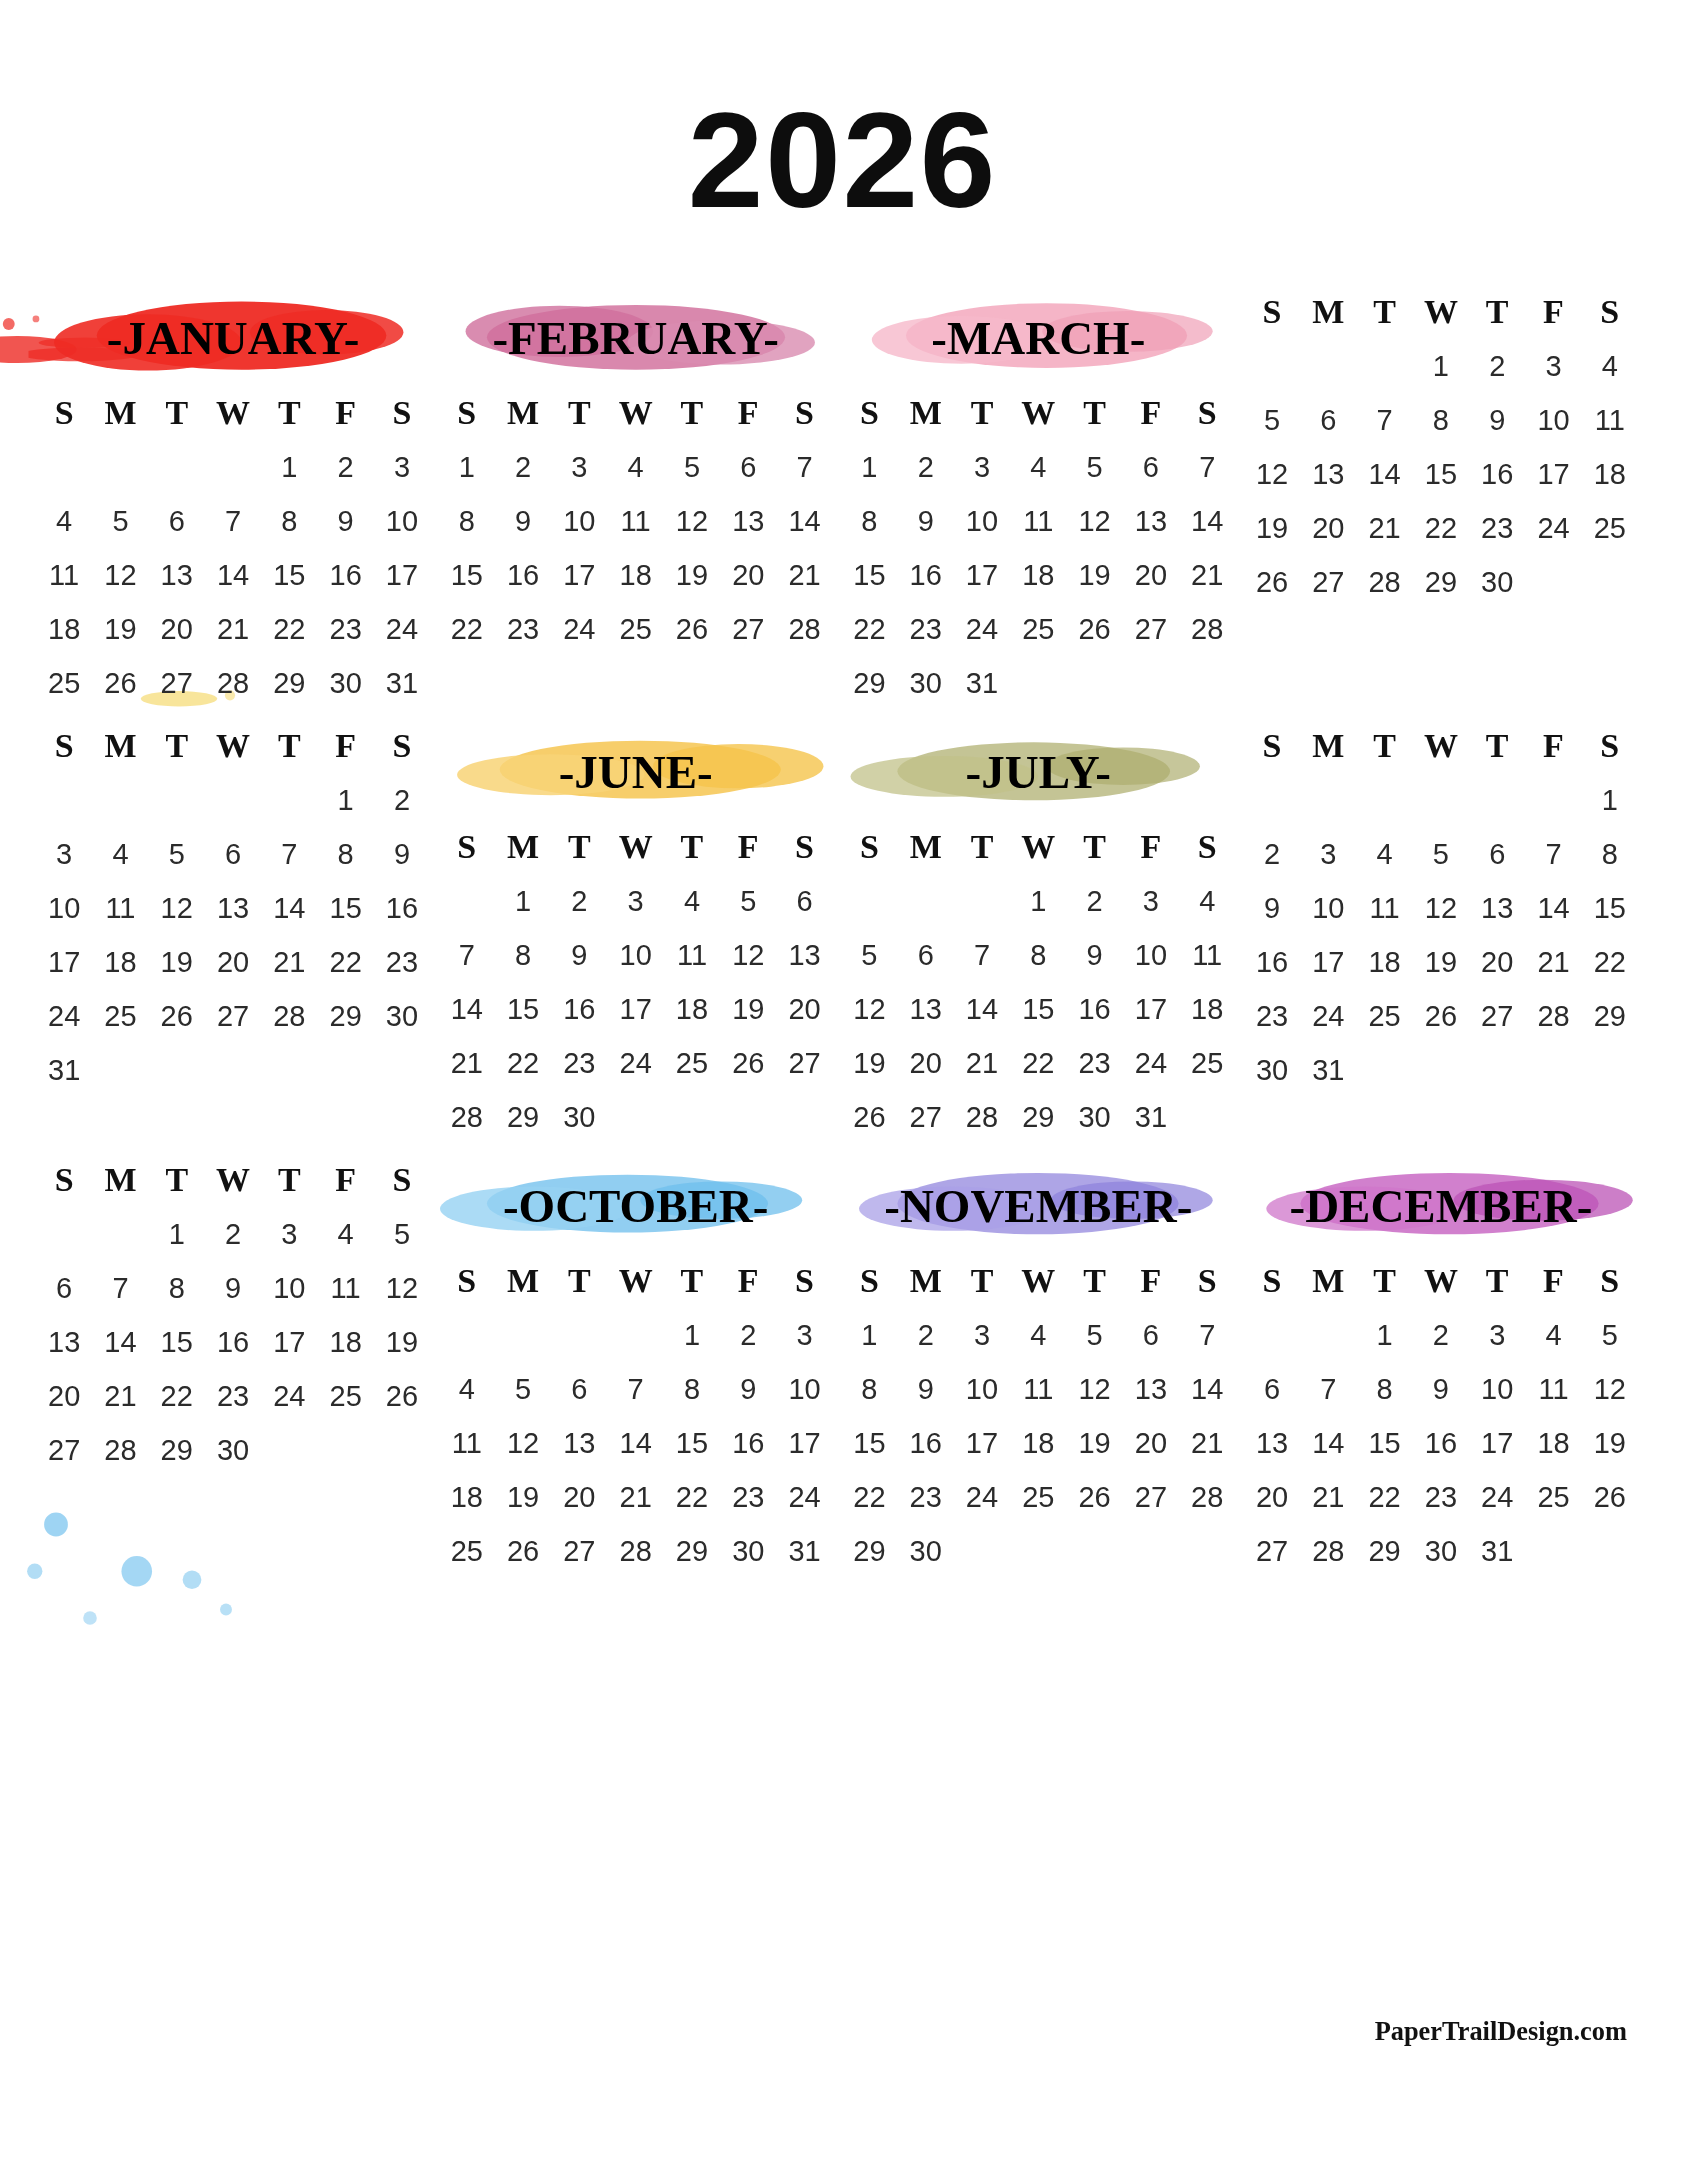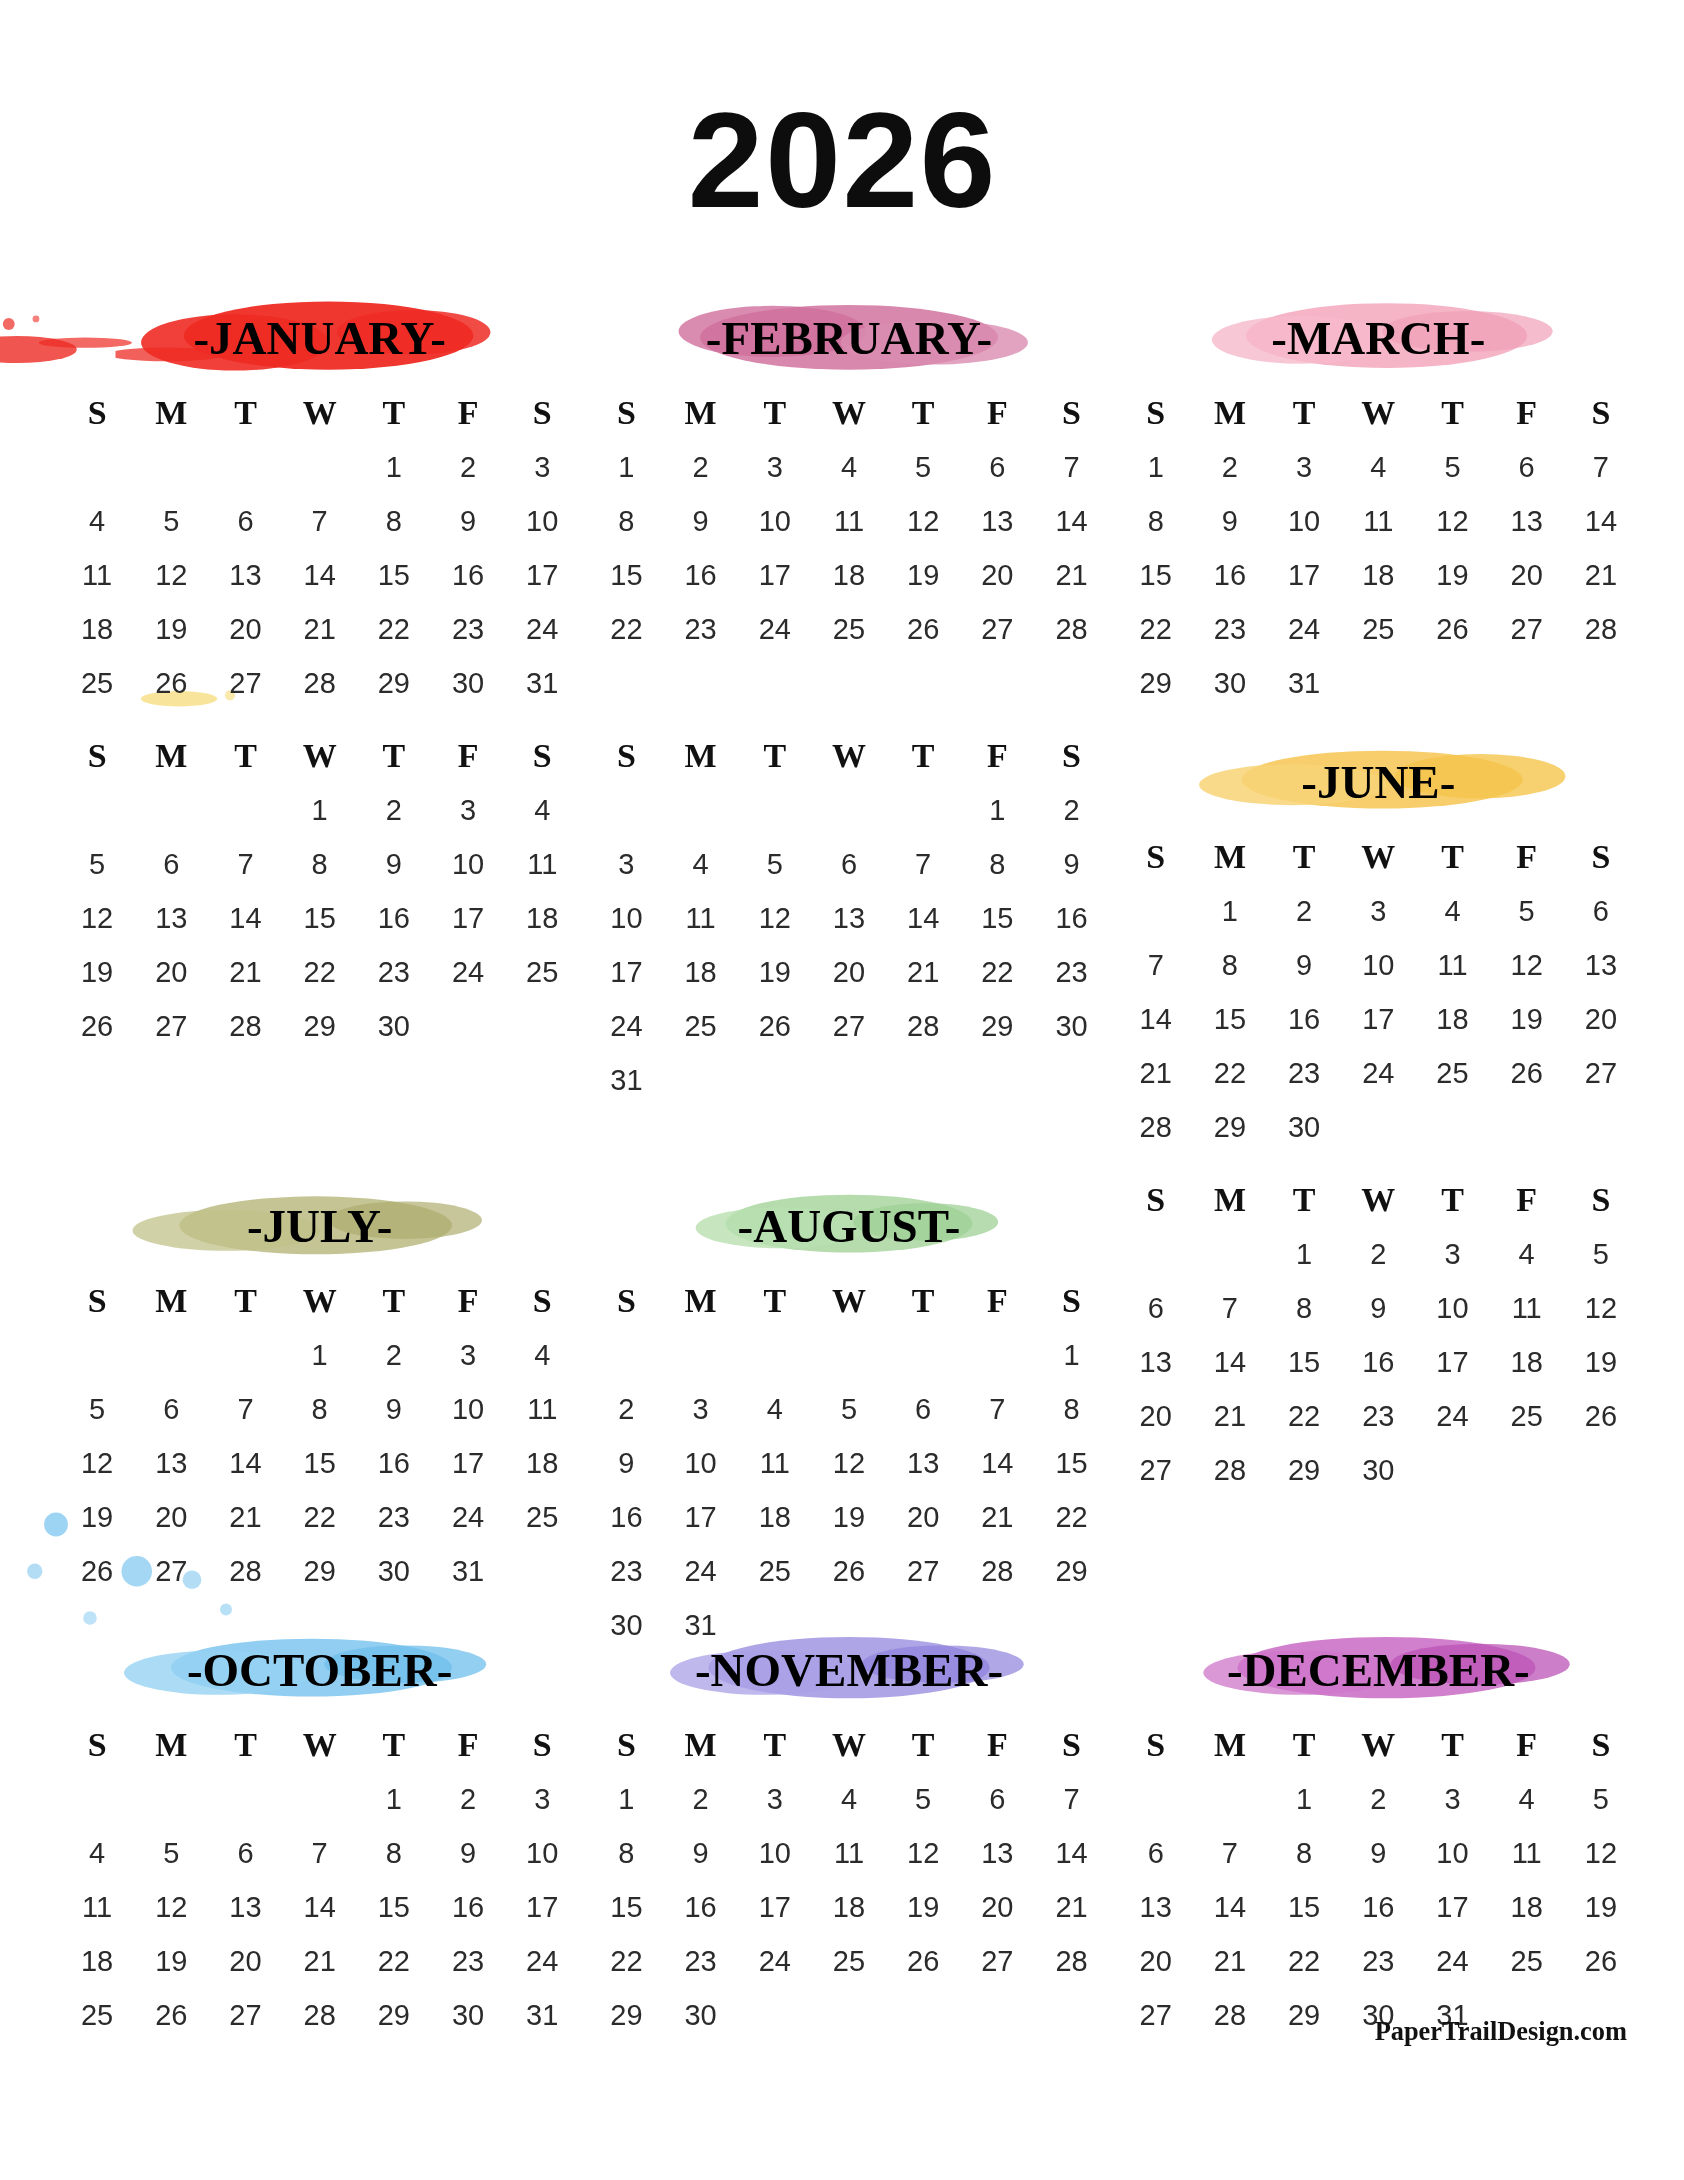--- a/index.html
+++ b/index.html
@@ -28,27 +28,26 @@
     font-size: 136px;
     letter-spacing: 1.7px;
     color: #0d0d0d;
     margin: 0;
     padding-top: 92px;
     line-height: 1.0;
   }
   .grid {
     margin-top: 60px;
     display: grid;
-    grid-template-columns: repeat(3, 1fr);
+    grid-template-columns: repeat(4, 1fr);
     grid-template-rows: repeat(4, auto);
     column-gap: 8.5px;
     row-gap: 0px;
-    padding: 0 47px 0 60px;
+    padding: 0 47px 0 36px;
     box-sizing: border-box;
-    gap: 10px;
   }
   .month {
     position: relative;
     height: 434px;
     box-sizing: border-box;
   }
   .month-head {
     position: relative;
     height: 101px;
   }
@@ -682,28 +681,20 @@
             <td></td>
             <td></td>
             <td></td>
             <td></td>
           </tr>
         </tbody>
       </table>
     </div>
 
     <div class="month">
-      <div class="month-head">
-        <svg class="splat" viewBox="0 0 480 108" preserveAspectRatio="none">
-          <ellipse cx="240" cy="50" rx="145" ry="34" fill="#a9d6a0" opacity="0.85"></ellipse>
-          <ellipse cx="160" cy="55" rx="100" ry="24" fill="#b9e0b0" opacity="0.8"></ellipse>
-          <ellipse cx="330" cy="48" rx="85" ry="22" fill="#9ed095" opacity="0.75"></ellipse>
-        </svg>
-        <div class="month-name">-AUGUST-</div>
-      </div>
       <table class="cal">
         <thead>
           <tr>
             <th>S</th>
             <th>M</th>
             <th>T</th>
             <th>W</th>
             <th>T</th>
             <th>F</th>
             <th>S</th>

